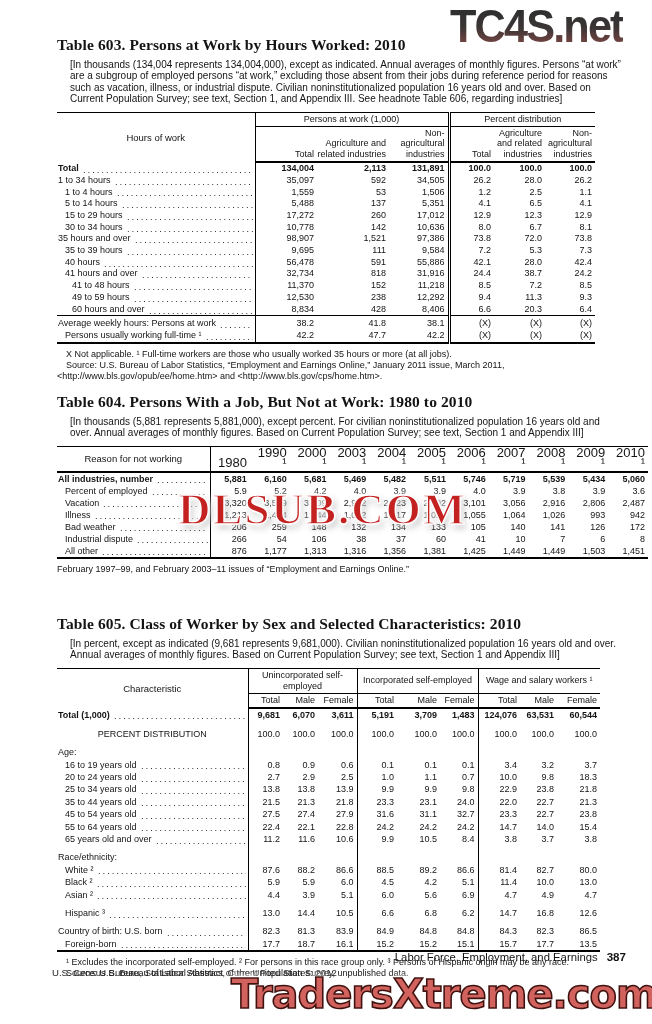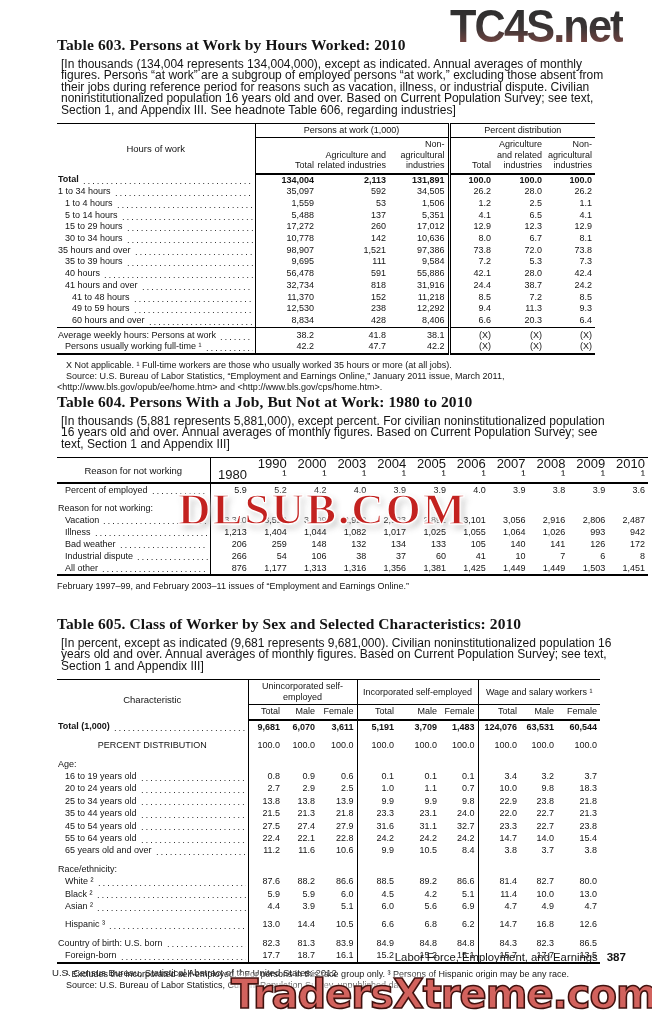--- a/index.html
+++ b/index.html
@@ -3,21 +3,21 @@
 <meta charset="utf-8">
 <style>
   html,body{margin:0;padding:0;background:#e8e8e8;}
   .page{position:relative;width:652px;height:1024px;background:#ffffff;overflow:hidden;
         font-family:"Liberation Sans", sans-serif;color:#141414;}
   .sec{position:absolute;}
   .s603{left:57px;top:36px;width:566px;}
   .s604{left:57px;top:393px;width:591px;}
   .s605{left:57px;top:615px;width:580px;}
   .ttl{font-family:"Liberation Serif", serif;font-weight:bold;font-size:15.5px;margin:0 0 5px 0;letter-spacing:.1px;}
-  .note{font-size:12px;line-height:11.4px;margin:0 0 7px 4px;}
+  .note{font-size:10px;line-height:11.4px;margin:0 0 7px 13px;}
   .s603 .note{max-width:556px;} .s604 .note{max-width:552px;} .s605 .note{max-width:576px;}
   table{border-collapse:collapse;table-layout:fixed;border-top:1px solid #000;border-bottom:2px solid #000;}
   th,td{margin:0;padding:0;font-weight:normal;font-size:9px;}
   th.stubh{text-align:center;vertical-align:middle;font-size:9.5px;}
   th.grp{text-align:center;padding:1px 0 1px 0;border-bottom:1px solid #000;line-height:11px;}
   th.colh{text-align:right;vertical-align:bottom;padding:1px 3px 2px 0;line-height:10.5px;}
   thead tr.last th{border-bottom:2px solid #000;}
   td.num{text-align:right;padding-right:3px;white-space:nowrap;}
   td.stub{text-align:left;white-space:nowrap;overflow:hidden;}
   .lc{display:flex;align-items:baseline;}
@@ -353,53 +353,58 @@
               <th class="colh">2004 ¹</th>
               <th class="colh">2005 ¹</th>
               <th class="colh">2006 ¹</th>
               <th class="colh">2007 ¹</th>
               <th class="colh">2008 ¹</th>
               <th class="colh">2009 ¹</th>
               <th class="colh">2010 ¹</th>
             </tr>
           </thead>
           <tbody>
+            <tr class="b ">
+              <td class="stub ind0">
+                <div class="lc">
+                  <span class="lbl">All industries, number</span>
+                  <span class="ldr"></span>
+                </div>
+              </td>
+              <td class="num gsep0">5,881</td>
+              <td class="num">6,160</td>
+              <td class="num">5,681</td>
+              <td class="num">5,469</td>
+              <td class="num">5,482</td>
+              <td class="num">5,511</td>
+              <td class="num">5,746</td>
+              <td class="num">5,719</td>
+              <td class="num">5,539</td>
+              <td class="num">5,434</td>
+              <td class="num">5,060</td>
+            </tr>
             <tr>
               <td class="stub ind1">
                 <div class="lc">
                   <span class="lbl">Percent of employed</span>
                   <span class="ldr"></span>
                 </div>
               </td>
               <td class="num gsep0">5.9</td>
               <td class="num">5.2</td>
               <td class="num">4.2</td>
               <td class="num">4.0</td>
               <td class="num">3.9</td>
               <td class="num">3.9</td>
               <td class="num">4.0</td>
               <td class="num">3.9</td>
               <td class="num">3.8</td>
               <td class="num">3.9</td>
               <td class="num">3.6</td>
             </tr>
-            <tr class="gap ">
-              <td class="stub ind0 subhead">Reason for not working:</td>
-              <td class="num gsep0"></td>
-              <td class="num"></td>
-              <td class="num"></td>
-              <td class="num"></td>
-              <td class="num"></td>
-              <td class="num"></td>
-              <td class="num"></td>
-              <td class="num"></td>
-              <td class="num"></td>
-              <td class="num"></td>
-              <td class="num"></td>
-            </tr>
             <tr>
               <td class="stub ind1">
                 <div class="lc">
                   <span class="lbl">Vacation</span>
                   <span class="ldr"></span>
                 </div>
               </td>
               <td class="num gsep0">3,320</td>
               <td class="num">3,529</td>
               <td class="num">3,109</td>

